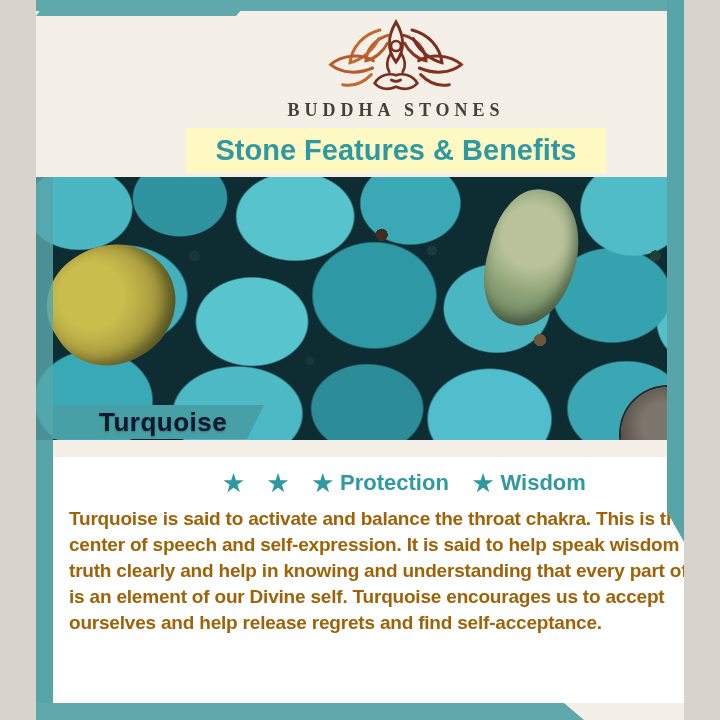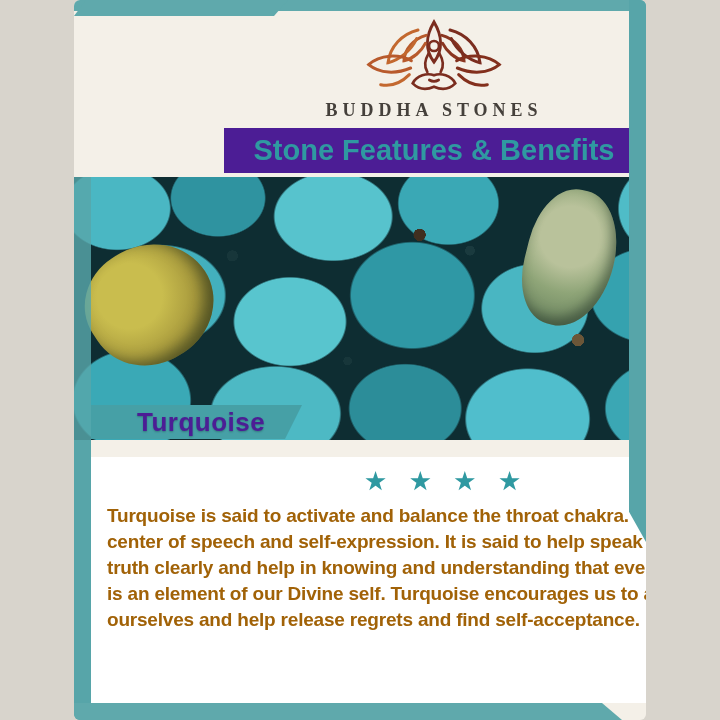--- a/index.html
+++ b/index.html
@@ -1,37 +1,36 @@
 <!DOCTYPE html>
 <html><head>
 <meta charset="utf-8">
 <style>
   html,body{margin:0;padding:0;background:#d8d4cc;}
   .card{
-    position:relative;width:572px;height:720px;margin:0 auto;
+    position:relative;width:648px;height:720px;margin:0 auto;
     background:#f4f0e8;overflow:hidden;
     font-family:"Liberation Sans",sans-serif;
-    border-radius:6px;
   }
   
   .top-accent-bar{position:absolute;left:0;top:0;width:704px;height:11px;background:#5fa9ac;z-index:3;}
   .top-left-accent{position:absolute;left:0;top:0;width:214px;height:16px;background:#5fa9ac;z-index:3;
     clip-path:polygon(12px 0,100% 0,calc(100% - 14px) 100%,0 100%);}
   .right-accent-ribbon{position:absolute;right:0;top:0;width:17px;height:542px;background:#57a5a9;z-index:6;
     clip-path:polygon(0 0,100% 0,100% 100%,0 94.4%);}
   .left-accent-bar{position:absolute;left:0;top:440px;width:17px;height:280px;background:#57a5a9;z-index:4;}
   .bottom-band{position:absolute;left:0;top:703px;width:548px;height:17px;background:#5fa9ac;z-index:4;
     clip-path:polygon(0 0,calc(100% - 20px) 0,100% 100%,0 100%);}
   
   .brand{position:absolute;left:0;top:18px;width:720px;text-align:center;z-index:2;}
   .brand svg{display:block;margin:0 auto;}
   .brand-name{margin-top:2px;font-family:"Liberation Serif",serif;font-size:18px;font-weight:bold;
     letter-spacing:5px;color:#45403b;}
   
-  .title-box{position:absolute;left:150px;top:128px;width:420px;height:45px;background:#4c1d95;
+  .title-box{position:absolute;left:150px;top:128px;width:420px;height:45px;background:#fef9c3;
     display:flex;align-items:center;justify-content:center;z-index:5;}
   .title-box h1{margin:0;font-size:29px;font-weight:bold;color:#2f99a1;letter-spacing:0px;}
   
   .photo{position:absolute;left:0;top:177px;width:720px;height:263px;z-index:1;overflow:hidden;
     background-color:#0e2d32;
     background-image:
       radial-gradient(circle 9px at 22% 30%,#17363a 0 60%,transparent 62%),
       radial-gradient(circle 8px at 55% 28%,#1a3a3e 0 60%,transparent 62%),
       radial-gradient(circle 10px at 70% 62%,#6b5638 0 60%,transparent 62%),
       radial-gradient(circle 7px at 38% 70%,#17363a 0 60%,transparent 62%),
@@ -65,21 +64,21 @@
     transform:rotate(14deg);border-radius:48% 52% 55% 45%;
     background:radial-gradient(circle at 45% 35%,#b9c29b 0 30%,#8fa578 55%,#5f7a57 100%);
     box-shadow:inset -5px -7px 12px rgba(30,45,35,.5);}
   .coin{position:absolute;left:585px;top:210px;width:94px;height:94px;border-radius:50%;
     background:radial-gradient(circle at 45% 40%,#7d766c 0 28%,#5a544c 55%,#403b35 74%,#938b7d 80%,#6e675d 100%);
     box-shadow:0 0 0 2px #2c2823;}
   .photo-left-overlay{position:absolute;left:0;top:0;width:17px;height:263px;background:rgba(88,166,170,.82);}
   .name-ribbon{position:absolute;left:17px;top:228px;width:211px;height:34px;background:#46a0a6;
     clip-path:polygon(0 0,100% 0,calc(100% - 17px) 100%,0 100%);
     display:flex;align-items:center;z-index:2;}
-  .name-ribbon span{color:#4c1d95;font-size:26px;font-weight:bold;letter-spacing:.5px;padding-left:46px;
+  .name-ribbon span{color:#0f172a;font-size:26px;font-weight:bold;letter-spacing:.5px;padding-left:46px;
     text-shadow:0 1px 2px rgba(0,0,0,.25);}
   
   .content{position:absolute;left:17px;top:457px;width:703px;height:246px;background:#ffffff;z-index:2;}
   .benefits{display:flex;justify-content:center;align-items:center;gap:24px;margin-top:13px;
     color:#2f99a1;font-weight:bold;font-size:22px;}
   .benefit{display:flex;align-items:center;gap:7px;}
   .benefit .star{font-size:23px;line-height:1;}
   .description{margin:10px 30px 0 16px;color:#a16207;font-size:19px;line-height:26px;font-weight:bold;
     letter-spacing:-0.2px;}
 </style>
@@ -149,21 +148,23 @@
   <section class="content">
     <div class="benefits">
       <div class="benefit">
         <span class="star">★</span>
       </div>
       <div class="benefit">
         <span class="star">★</span>
       </div>
       <div class="benefit">
         <span class="star">★</span>
+        <span>Protection</span>
       </div>
       <div class="benefit">
         <span class="star">★</span>
+        <span>Wisdom</span>
       </div>
     </div>
     <p class="description">Turquoise is said to activate and balance the throat chakra. This is the center of speech and self-expression. It is said to help speak wisdom and truth clearly and help in knowing and understanding that every part of us is an element of our Divine self. Turquoise encourages us to accept ourselves and help release regrets and find self-acceptance.</p>
   </section>
 
 </div>
 
 </body></html>

